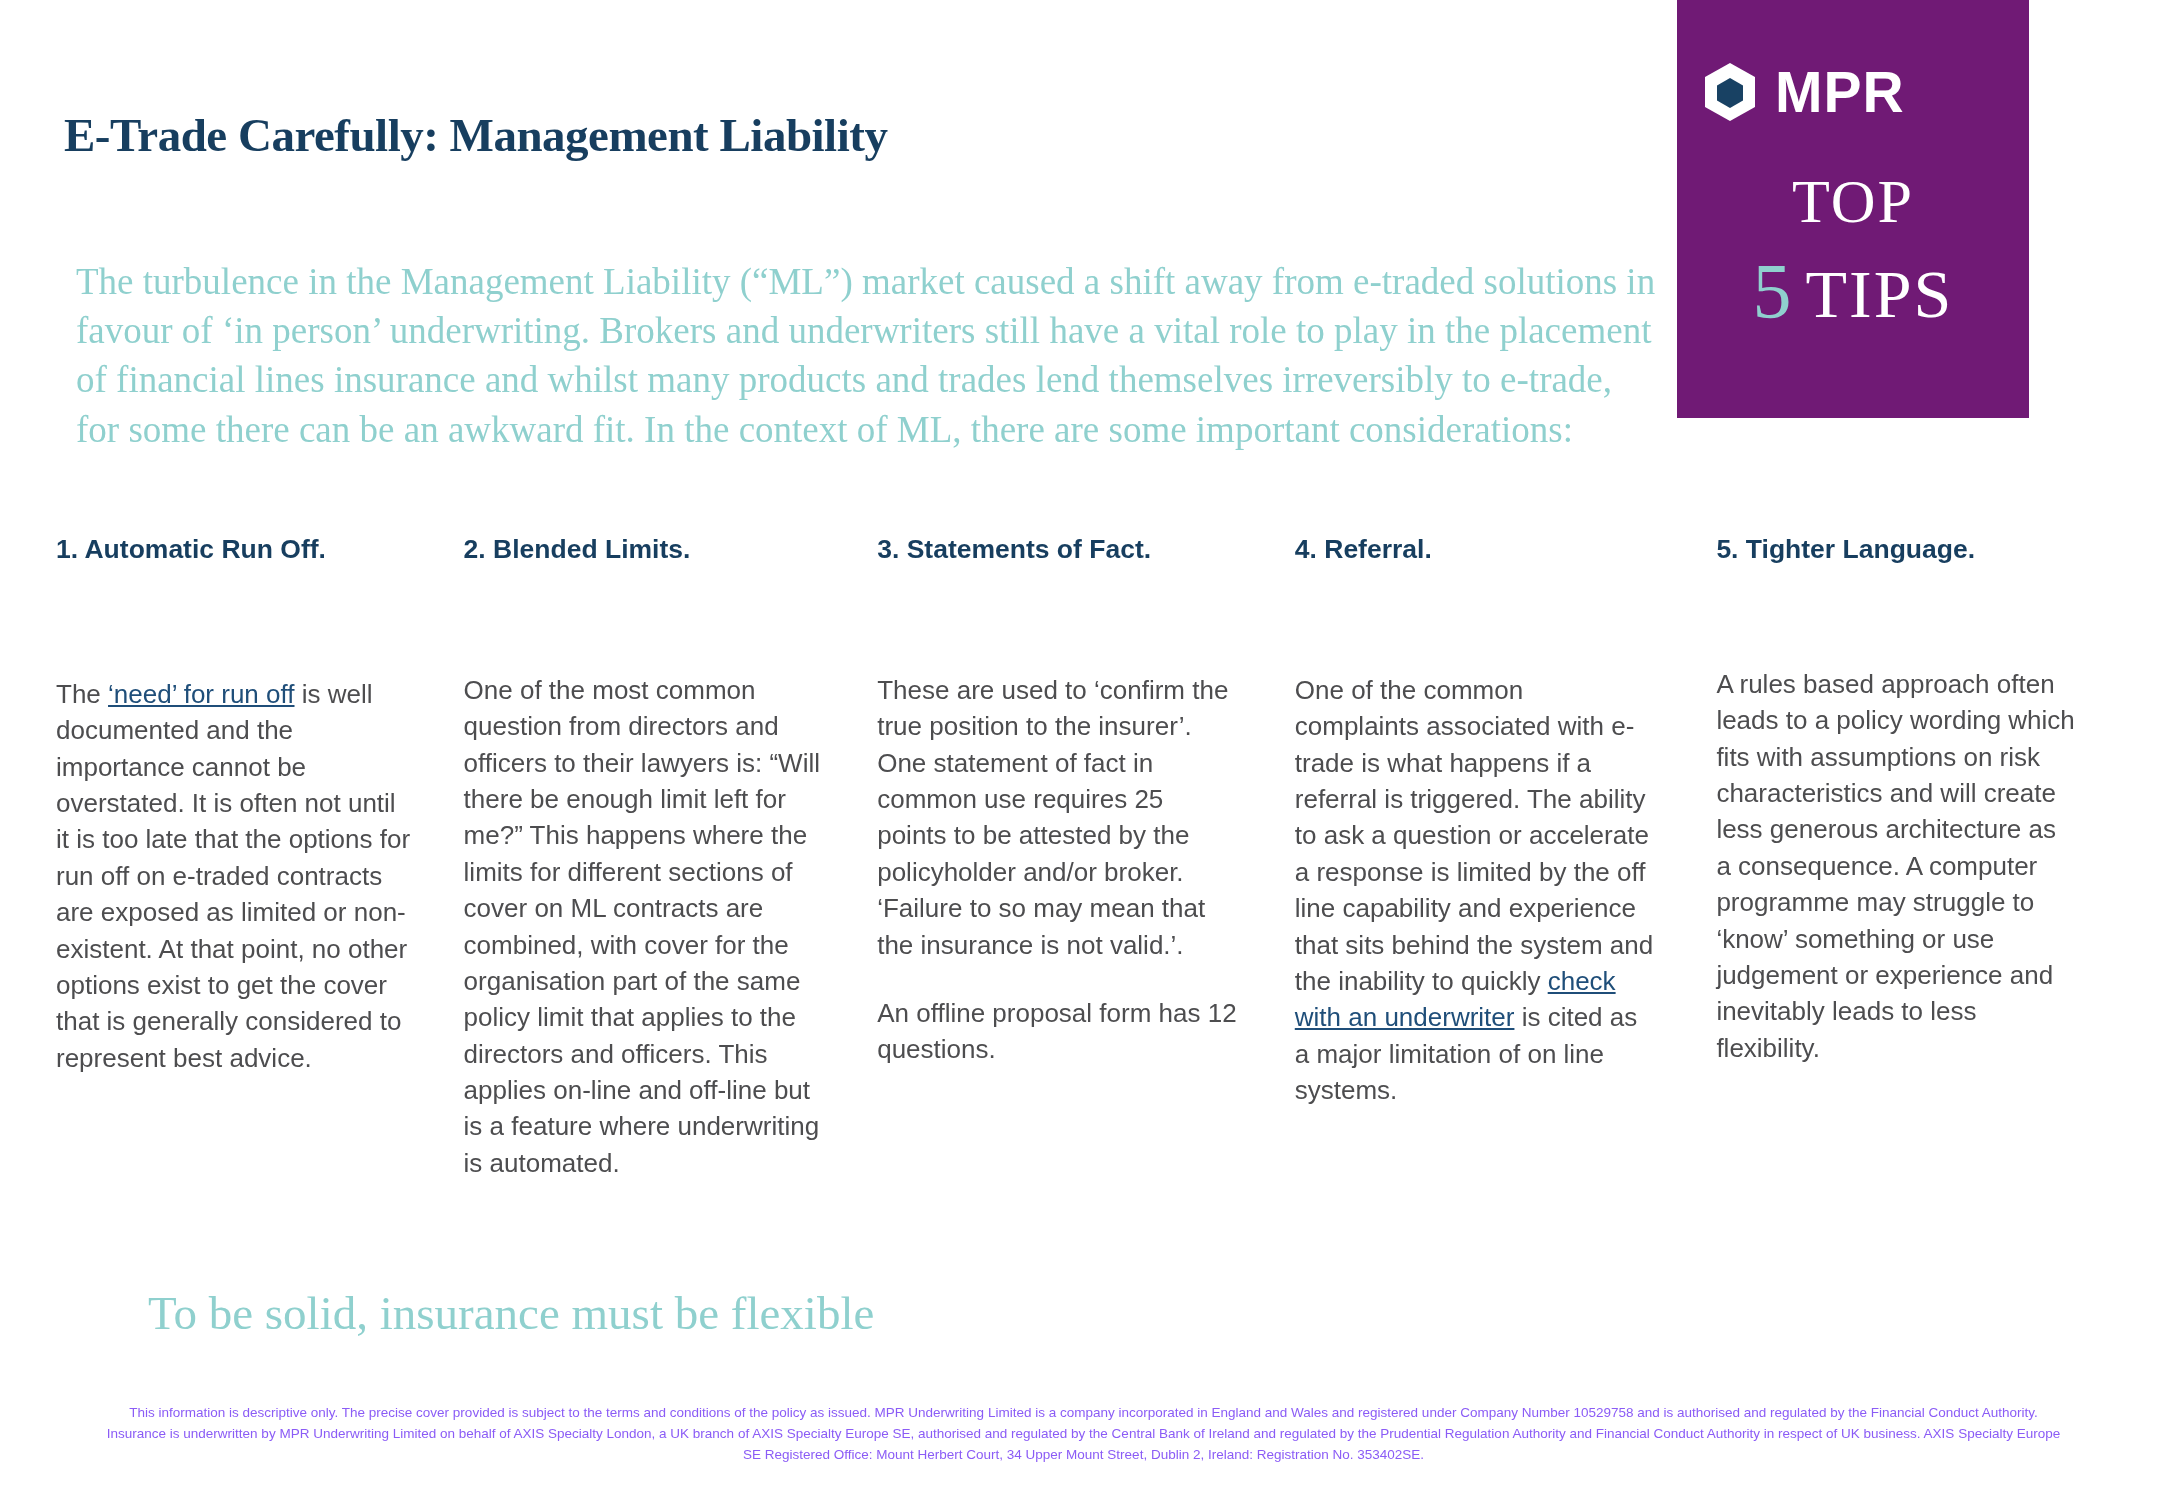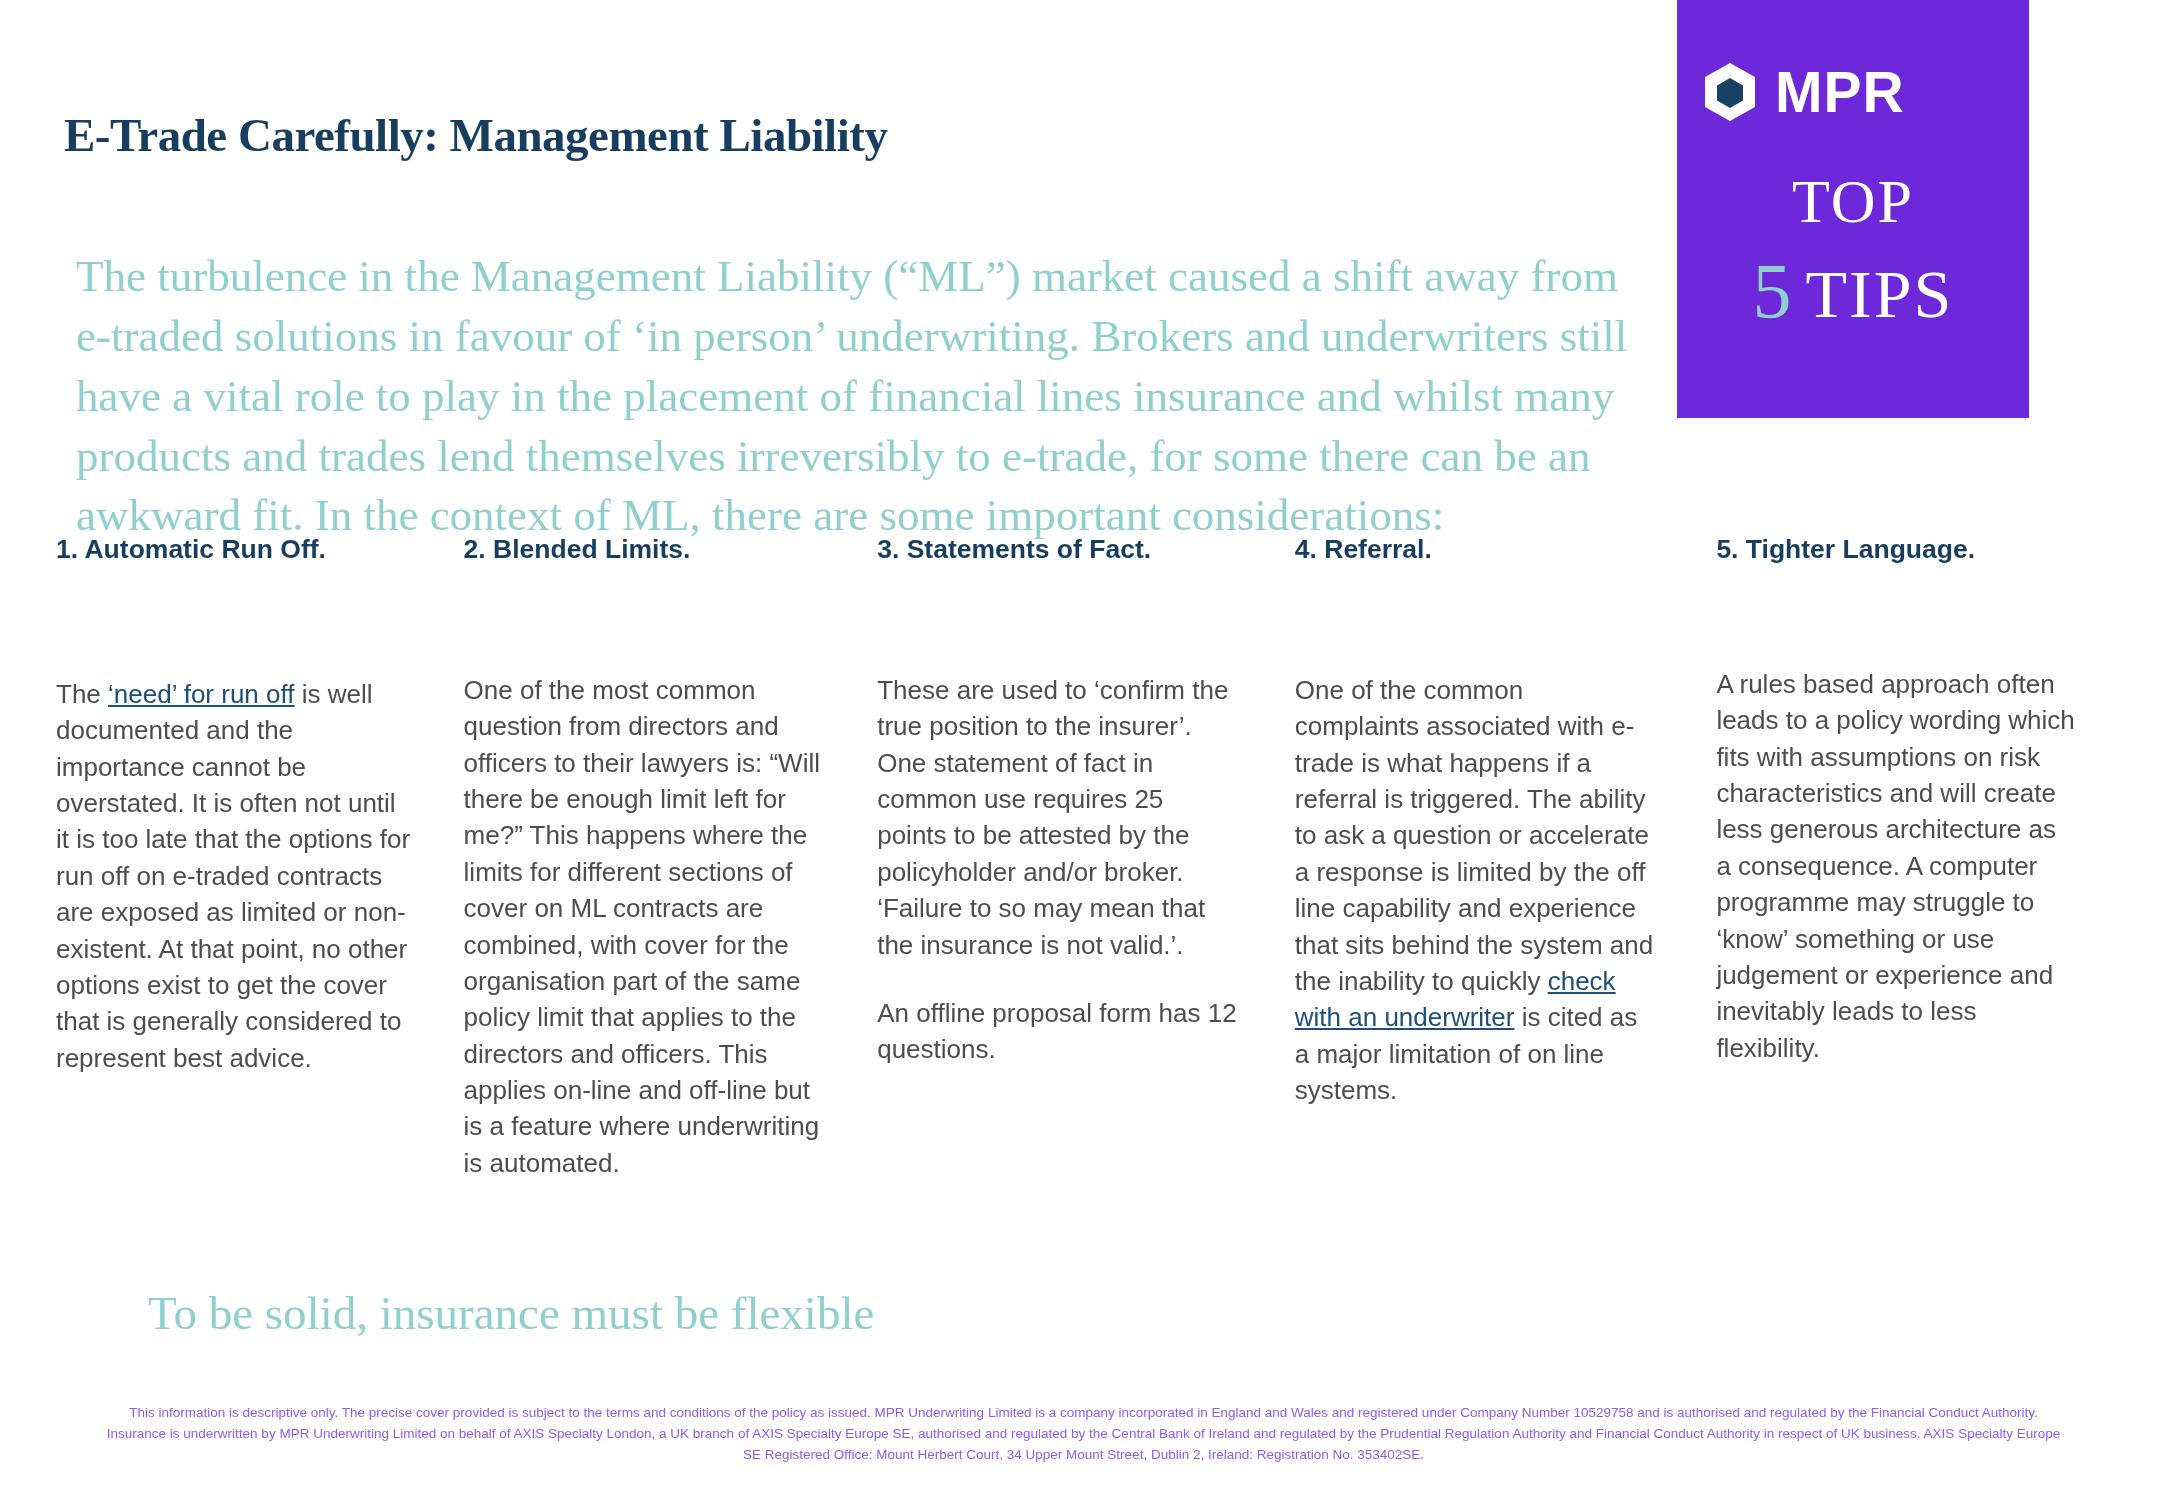--- a/index.html
+++ b/index.html
@@ -29,36 +29,36 @@
     font-family: "Liberation Serif", serif;
     font-weight: bold;
     font-size: 47px;
     line-height: 1.05;
     color: #173e5f;
     letter-spacing: -0.5px;
   }
   .subtitle {
     position: absolute;
     left: 76px;
-    top: 202px;
+    top: 220px;
     width: 1580px;
     font-family: "Liberation Serif", serif;
-    font-size: 45px;
+    font-size: 37px;
     line-height: 1.33;
     color: #8fd0ce;
   }
 
   
   .logo-block {
     position: absolute;
     right: 138px;
     top: 0;
     width: 352px;
     height: 418px;
-    background: #6d28d9;
+    background: #701a75;
   }
   .logo-row {
     position: absolute;
     left: 26px;
     top: 62px;
     display: flex;
     align-items: center;
     gap: 18px;
   }
   .logo-mark {

